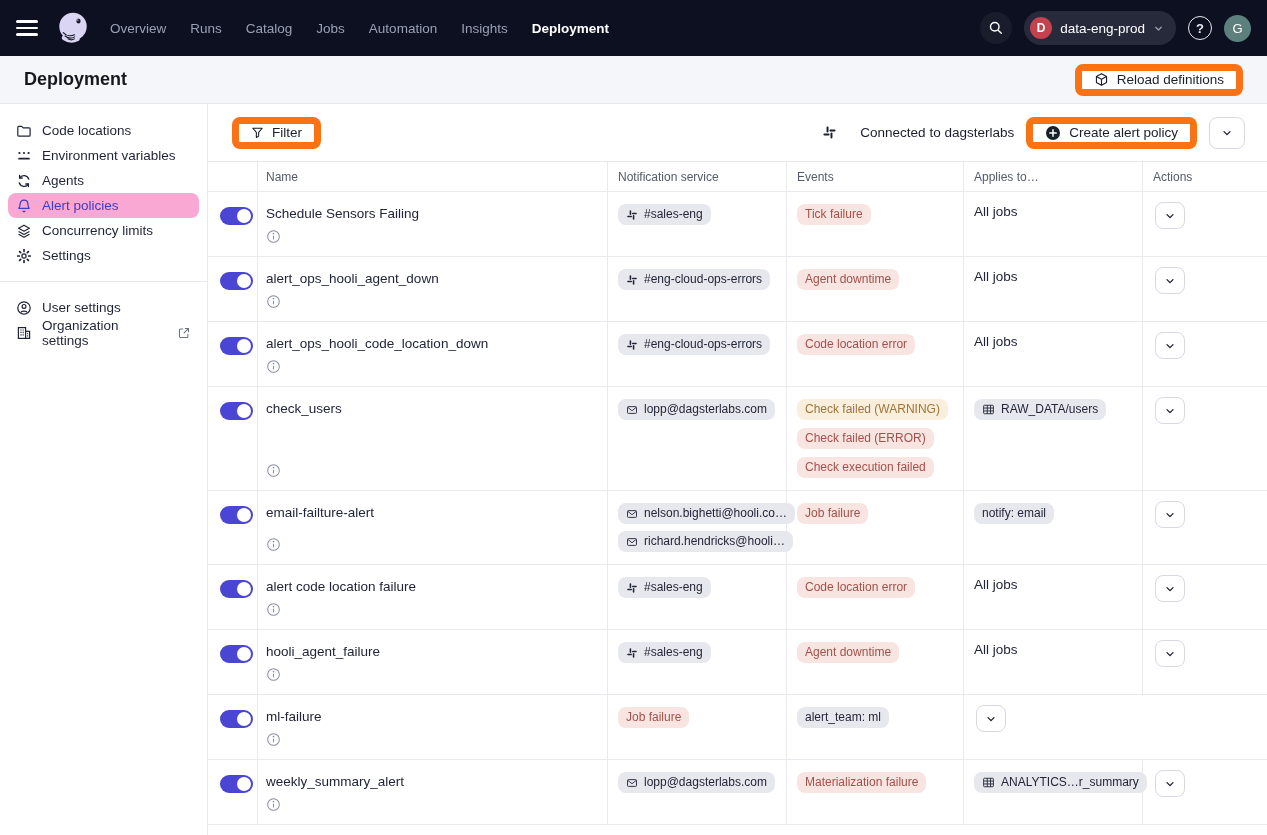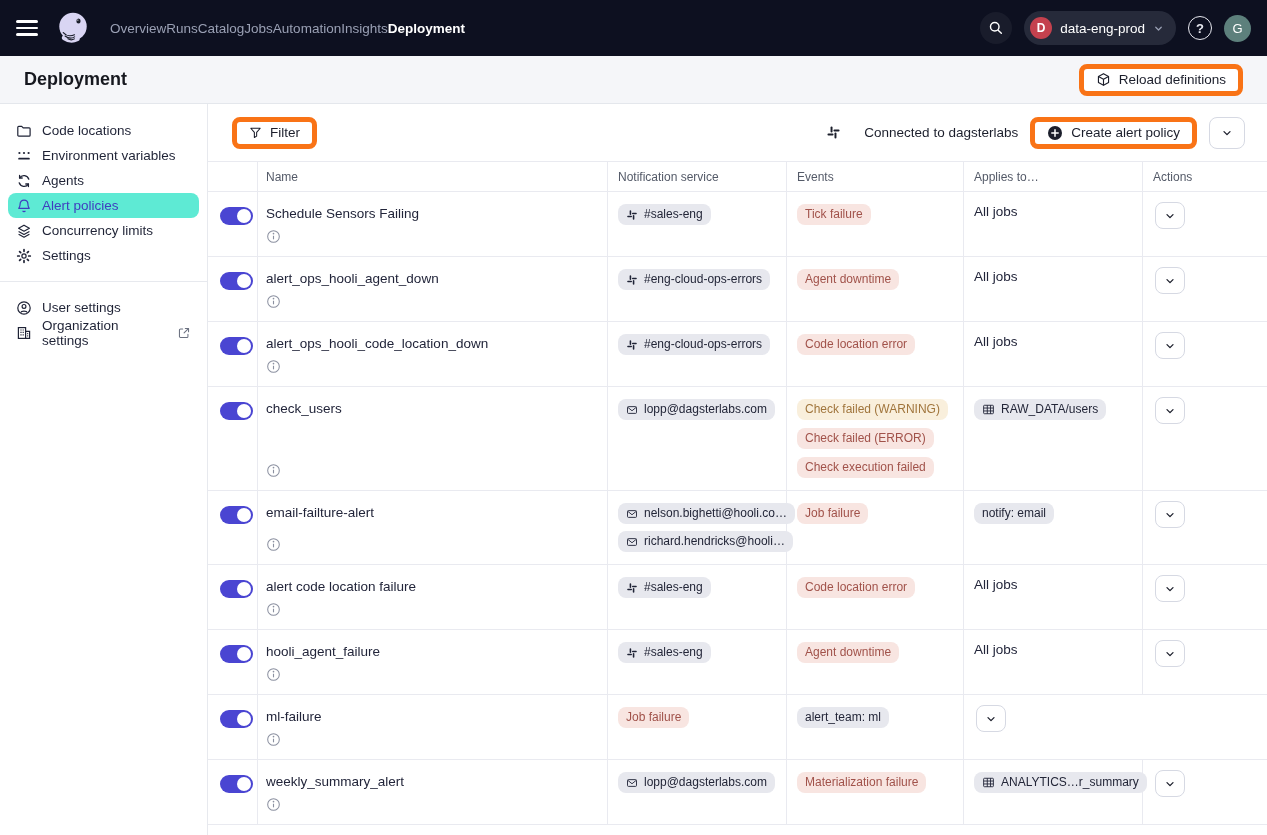--- a/index.html
+++ b/index.html
@@ -4,44 +4,44 @@
 <style>
   * { margin:0; padding:0; box-sizing:border-box; }
   html,body { width:1267px; height:835px; overflow:hidden; background:#fff;
     font-family:"Liberation Sans", sans-serif; color:#1b1e2b; }
 
   
   .nav { height:56px; background:#0d1020; display:flex; align-items:center; padding:0 16px; }
   .hamburger { width:24px; height:24px; display:flex; flex-direction:column; justify-content:center; gap:4px; cursor:pointer; margin-right:14px; }
   .hamburger span { display:block; height:2.4px; width:22px; background:#fff; border-radius:2px; }
   .logo { width:38px; height:38px; margin-right:18px; display:flex; align-items:center; justify-content:center; }
-  .nav-links { display:flex; align-items:center; }
+  .nav-links { display:flex; align-items:center; gap:24px; }
   .nav-link { font-size:13.5px; color:#9aa0b4; cursor:pointer; white-space:nowrap; }
   .nav-link.active { color:#fff; font-weight:700; }
   .nav-right { margin-left:auto; display:flex; align-items:center; gap:12px; }
   .icon-btn { width:32px; height:32px; border-radius:50%; display:flex; align-items:center; justify-content:center; color:#fff; background:rgba(255,255,255,0.05); cursor:pointer; }
   .env-switcher { height:34px; background:#262a3a; border-radius:17px; display:flex; align-items:center; gap:8px; padding:0 12px 0 6px; cursor:pointer; }
   .env-badge { width:22px; height:22px; border-radius:50%; background:#c4414e; color:#fff; font-size:12px; font-weight:700; display:flex; align-items:center; justify-content:center; }
   .env-label { color:#fff; font-size:13.5px; }
   .env-chev { color:#9aa0b4; display:flex; }
   .help-btn { width:24px; height:24px; border-radius:50%; border:1.7px solid #e8e9f0; color:#e8e9f0; font-size:13px; font-weight:700; display:flex; align-items:center; justify-content:center; cursor:pointer; }
   .avatar { width:27px; height:27px; border-radius:50%; background:#5d807c; color:#fff; font-size:13px; font-weight:500; display:flex; align-items:center; justify-content:center; cursor:pointer; }
 
   
   .page-header { height:48px; background:#f5f6f9; border-bottom:1px solid #e4e7ec; display:flex; align-items:center; justify-content:space-between; padding:0 24px; }
   .page-title { font-size:18px; font-weight:700; color:#16181f; }
-  .btn { display:inline-flex; align-items:center; gap:8px; background:#fff; border:5px solid #f97316; border-radius:8px; height:32px; padding:0 12px; font-size:13.5px; color:#1b1e2b; cursor:pointer; white-space:nowrap; }
+  .btn { display:inline-flex; align-items:center; gap:8px; background:#fff; border:7px solid #f97316; border-radius:8px; height:32px; padding:0 12px; font-size:13.5px; color:#1b1e2b; cursor:pointer; white-space:nowrap; }
   .btn .ic { display:flex; color:#1b1e2b; }
 
   
   .body-row { display:flex; height:731px; }
   .sidebar { width:208px; border-right:1px solid #e7e9ee; padding-top:14px; flex-shrink:0; }
   .side-item { height:25px; margin:0 8px; padding:0 8px; border-radius:8px; display:flex; align-items:center; gap:10px; font-size:13.5px; color:#1f2336; cursor:pointer; }
   .side-item .ic { display:flex; color:#1f2336; width:16px; justify-content:center; }
-  .side-item.active { background:#5eead4; color:#403dbf; }
+  .side-item.active { background:#f9a8d4; color:#403dbf; }
   .side-item.active .ic { color:#403dbf; }
   .side-divider { border-top:1px solid #e7e9ee; margin:13px 0; }
   .ext-ic { margin-left:auto; color:#6b7180; display:flex; cursor:pointer; }
 
   .main { flex:1; display:flex; flex-direction:column; }
   .toolbar { height:57px; display:flex; align-items:center; justify-content:space-between; padding:0 22px 0 24px; }
   .toolbar-right { display:flex; align-items:center; gap:12px; }
   .connected { display:flex; align-items:center; gap:23px; font-size:13.5px; color:#1b1e2b; }
   .chev-btn { width:36px; height:32px; border:1px solid #d6d9e3; border-radius:8px; background:#fff; display:flex; align-items:center; justify-content:center; cursor:pointer; color:#1b1e2b; }
 

